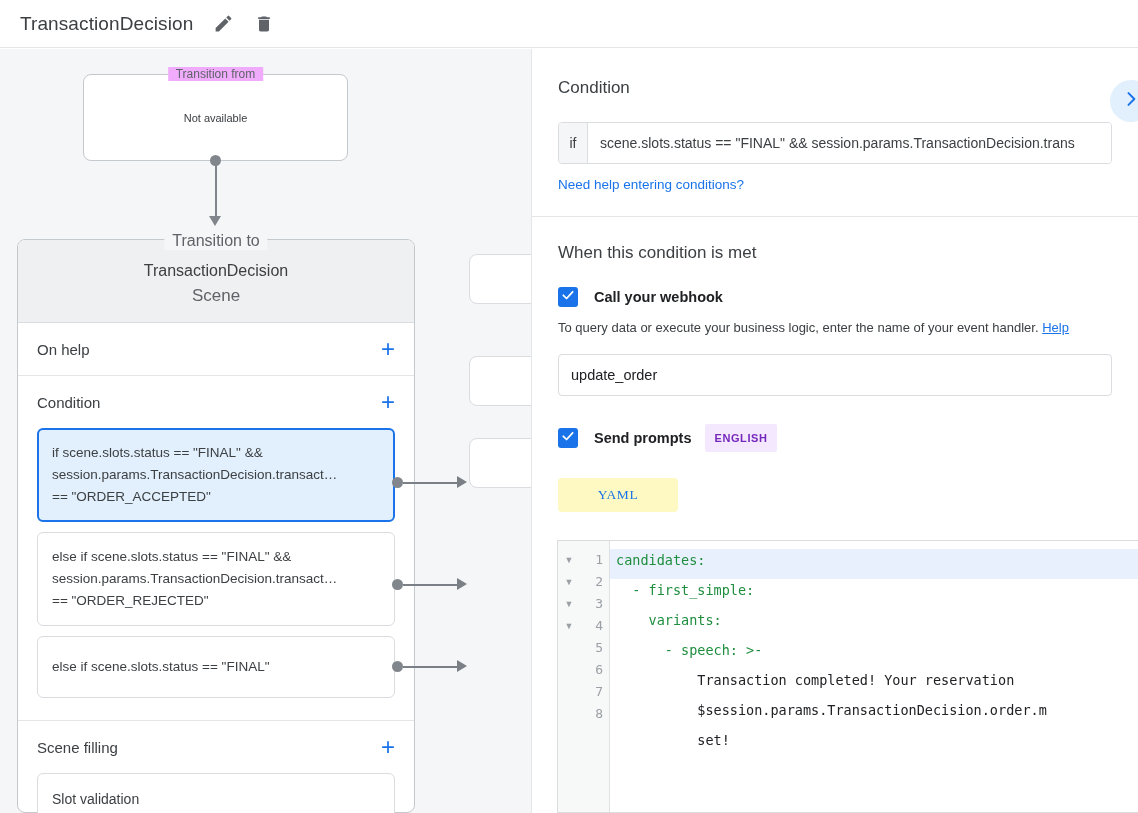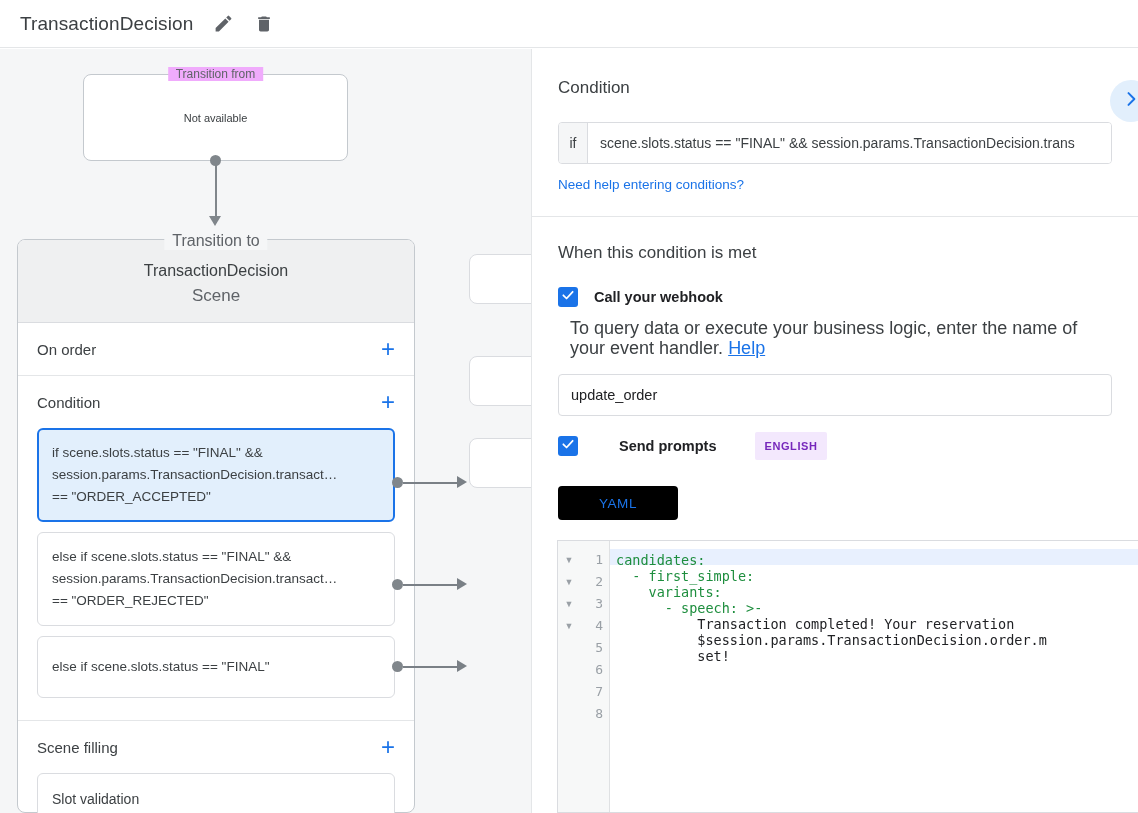--- a/index.html
+++ b/index.html
@@ -232,40 +232,40 @@
   .cb-label {
     margin-left: 16px; font-size: 14.5px; font-weight: bold; color: #202124;
   }
   .badge {
     margin-left: 14px;
     background: #f3e8fd; color: #7627bb;
     font-size: 11px; font-weight: bold; letter-spacing: .6px;
     padding: 8px 9px; border-radius: 2px;
   }
   .desc {
-    margin-top: 11px; font-size: 18px; color: #3c4043; line-height: 20px; margin-left: 12px;
+    margin-top: 11px; font-size: 13px; color: #3c4043; line-height: 20px;
   }
   .desc a { color: #1a73e8; text-decoration: underline; cursor: pointer; }
   .desc a.nounder { text-decoration: none; }
 
   .text-field {
     margin-top: 16px; width: 100%; height: 42px;
     border: 1px solid #dadce0; border-radius: 4px;
     padding: 0 12px; font-size: 14.5px; color: #202124;
     font-family: inherit; outline: none;
   }
 
   .tabs { display: flex; margin-top: 26px; }
   .tab {
     width: 120px; height: 34px;
     display: flex; align-items: center; justify-content: center;
     font-size: 13.5px; font-weight: 500; letter-spacing: .6px;
     cursor: pointer; border-radius: 4px;
   }
-  .tab.active { background: #000000; color: #1a73e8; }
+  .tab.active { background: #fef9c3; color: #1a73e8; font-family: Liberation Serif, serif; }
   .tab.inactive { color: #5f6368; }
 
   
   .editor {
     position: absolute; left: 557px; top: 540px;
     width: 581px; height: 273px;
     border: 1px solid #dadce0; border-right: none;
     background: #ffffff;
     display: flex;
     overflow: hidden;
@@ -288,21 +288,21 @@
     font-family: "DejaVu Sans Mono", monospace;
     font-size: 13px; color: #9aa0a6;
   }
   .ed-code {
     flex: 1; padding-top: 8px;
     font-family: "DejaVu Sans Mono", monospace;
     font-size: 13.5px; line-height: 22px;
     white-space: pre; overflow: hidden;
     position: relative;
   }
-  .ed-line { height: 16px; padding-left: 6px; }
+  .ed-line { height: 30px; padding-left: 6px; }
   .ed-line.hl { background: #e8f0fe; }
   .tok-key { color: #1e8e3e; }
   .tok-plain { color: #202124; }
 </style>
 </head>
 <body>
 
 <div class="header">
   <div class="header-title">TransactionDecision</div>
 
@@ -354,21 +354,21 @@
   <div id="transition-to-card">
     <span id="transition-to-legend">Transition to</span>
 
     <div class="scene-head">
       <div class="scene-name">TransactionDecision</div>
       <div class="scene-sub">Scene</div>
     </div>
 
     <div class="section-block">
       <div class="section-row">
-        <span class="section-title">On order</span>
+        <span class="section-title">On help</span>
         <span class="add-btn">+</span>
       </div>
     </div>
 
     <div class="section-block">
       <div class="section-row">
         <span class="section-title">Condition</span>
         <span class="add-btn">+</span>
       </div>
       <div class="section-body">
@@ -442,21 +442,21 @@
       </span>
       <span class="cb-label">Call your webhook</span>
     </div>
     <div class="desc">
       <span>To query data or execute your business logic, enter the name of your event handler.</span>
       <a>Help</a>
     </div>
     <input class="text-field" type="text" value="update_order" style="">
 
     
-    <div class="cb-row" style="margin-top:16px;gap:25px;">
+    <div class="cb-row" style="margin-top:28px;">
       <span class="checkbox">
         <span>
           <svg width="14" height="14" viewBox="0 0 24 24" fill="none" stroke="#ffffff" stroke-width="3" stroke-linecap="round" stroke-linejoin="round">
             <polyline points="4 12.5 9.5 18 20 6.5"></polyline>
           </svg>
         </span>
       </span>
       <span class="cb-label">Send prompts</span>
       <span class="badge">ENGLISH</span>
     </div>

